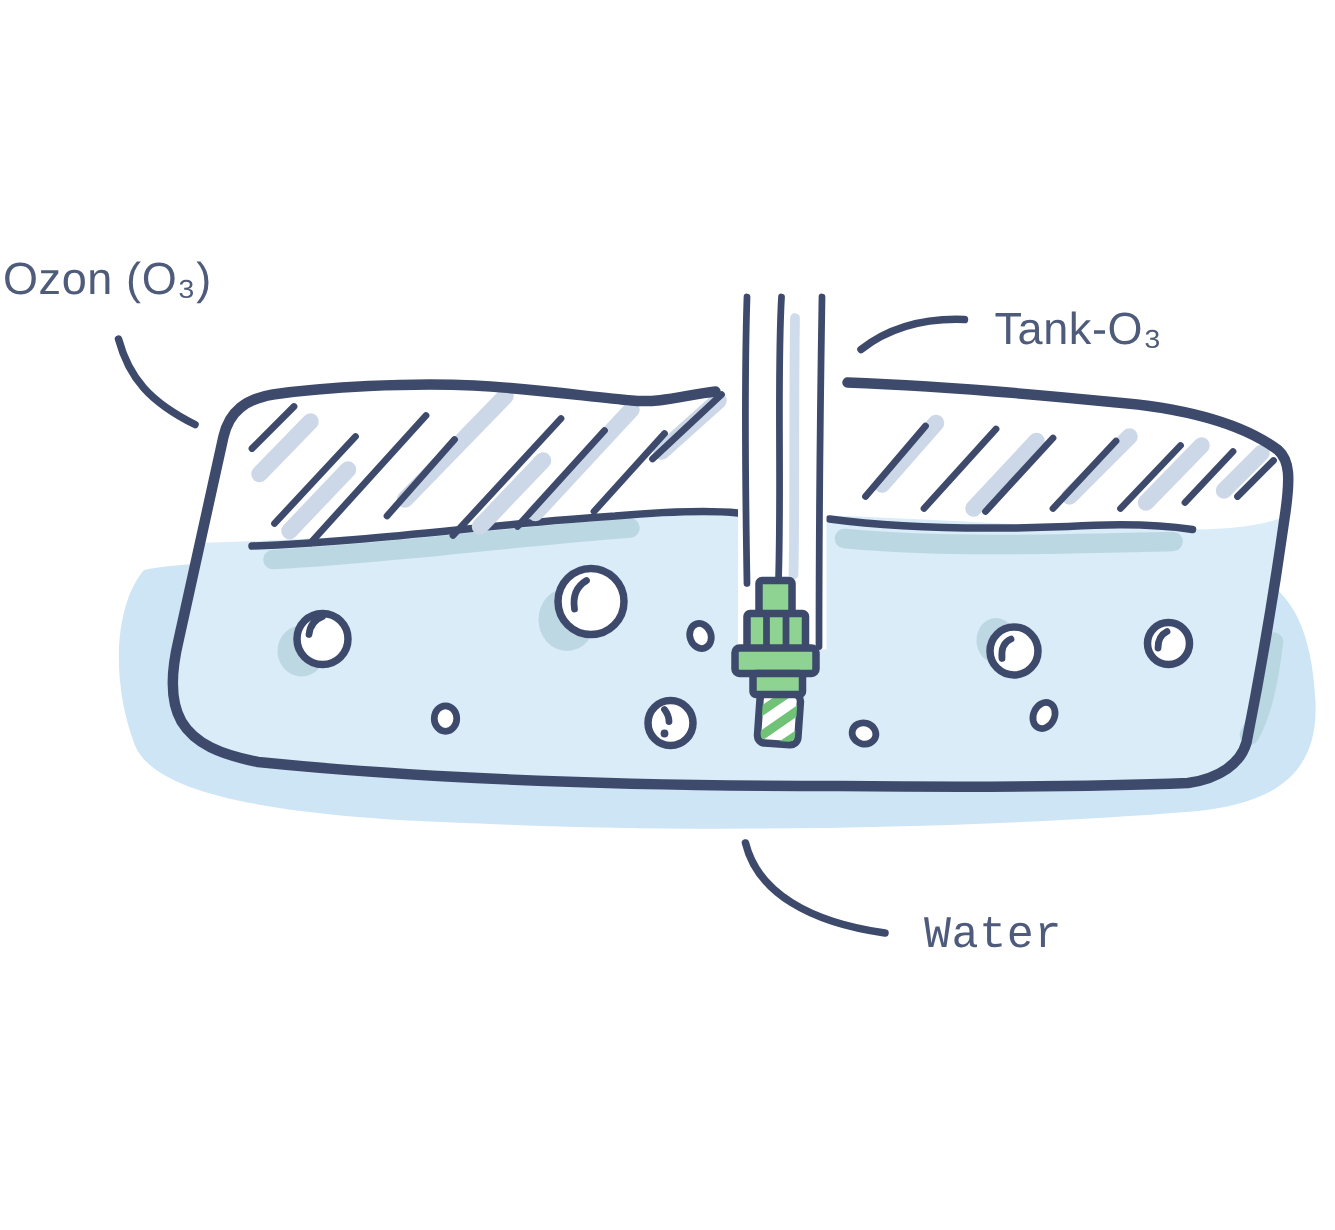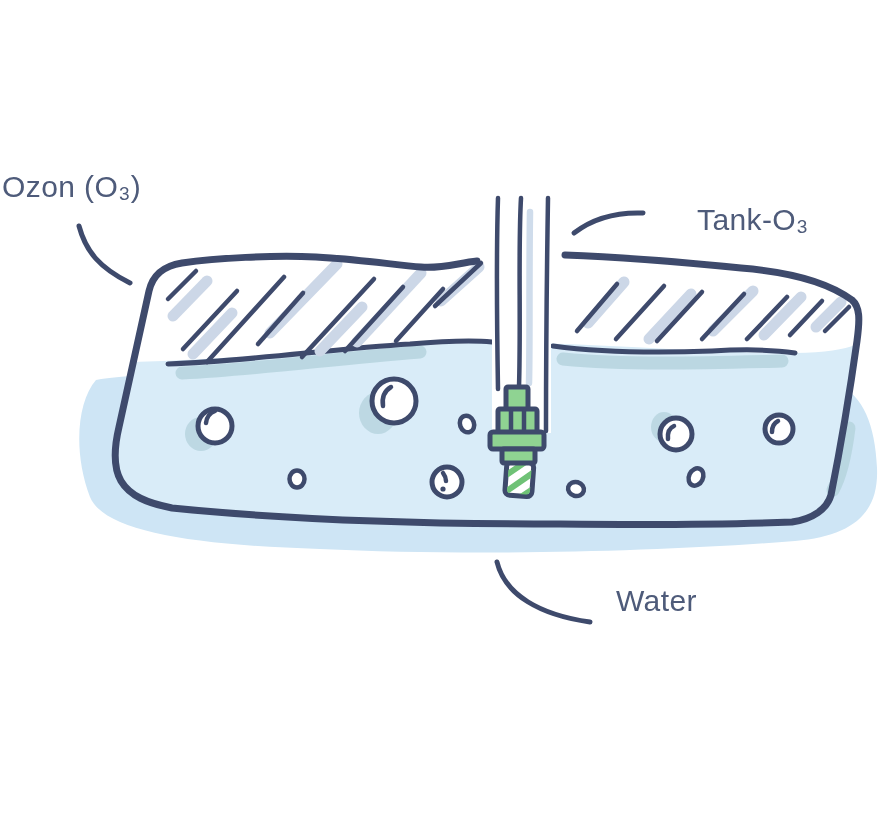--- a/index.html
+++ b/index.html
@@ -12,22 +12,22 @@
 
   .label{
     position:absolute;
     color:var(--text,#4e5b7a);
     font-size:30px;
     letter-spacing:.4px;
     white-space:nowrap;
     user-select:none;
   }
   #label-ozone{left:2px;top:170px;}
-  #label-tank{left:697px;top:203px;text-align:right;}
-  #label-water{left:616px;top:584px;}
+  #label-tank{left:663px;top:203px;text-align:right;}
+  #label-water{left:616px;top:607px;font-family:Liberation Mono, monospace;}
 
   
   .ln{stroke:var(--outline,#3e4a6c);fill:none;stroke-linecap:round;stroke-linejoin:round;}.w4{stroke-width:4.5}.w5{stroke-width:5}.w7{stroke-width:7}
   .hatch-light{stroke:var(--hatch-light,#ccd7e7);stroke-width:11;stroke-linecap:round;fill:none;}
   .wash{fill:var(--water-wash,#cee5f5);}
   .waterfill{fill:var(--water-fill,#d9ecf8);}
   .shade{stroke:var(--water-shade,#b8d6df);stroke-linecap:round;fill:none;}
   .shadeblob{fill:var(--water-shade,#b8d6df);opacity:.85;}
   .bubble{fill:var(--bubble-fill,#fff);stroke:var(--outline,#3e4a6c);}
   .green{fill:var(--diffuser-green,#8fd392);stroke:var(--outline,#3e4a6c);stroke-width:5;stroke-linejoin:round;}

